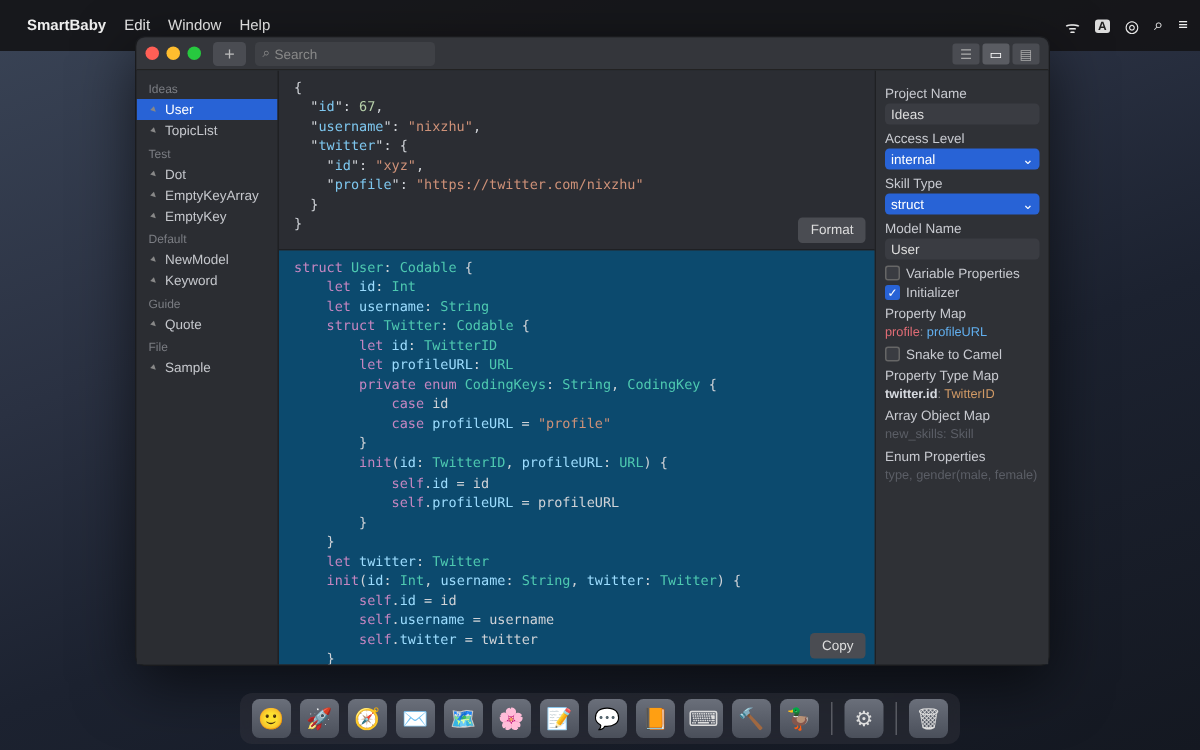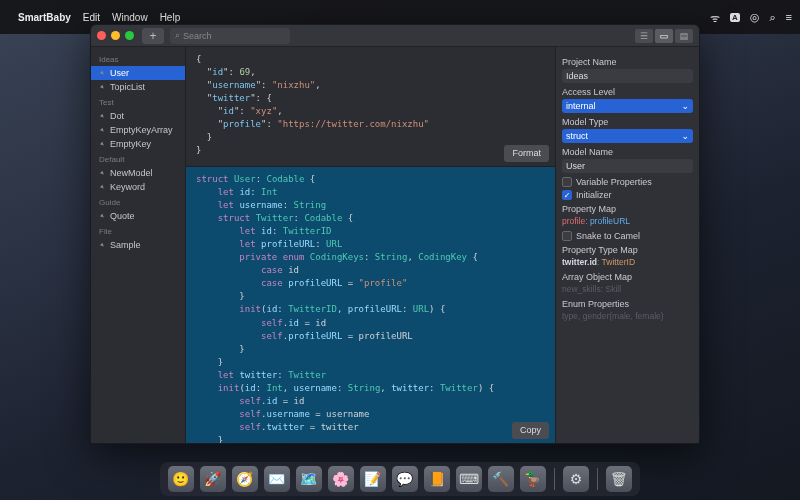--- a/index.html
+++ b/index.html
@@ -95,21 +95,21 @@
 .k-key { color: #7ec7ef; }   
 .k-str { color: #ce9178; }
 .k-num { color: #b5cea8; }
 .k-kw  { color: #c586c0; }   
 .k-type{ color: #4ec9b0; }
 .k-punc{ color: #cfd2d7; }
 .k-prop{ color: #9cdcfe; }
 pre { white-space: pre; }
 
 .inspector {
-  width: 144px; background: #2f3136;
+  width: 116px; background: #2f3136;
   border-left: 1px solid #1f2023;
   padding: 6px 6px; font-size: 9px; color: #c8cad0;
 }
 .ins-label { color: #c8cad0; font-size: 9px; margin-top: 4px; margin-bottom: 2px; }
 .ins-field {
   background: #3a3c42; border-radius: 3px; padding: 2px 4px;
   font-size: 9px; color: #ddd; margin-bottom: 4px;
 }
 .ins-select {
   background: #2863d6; border-radius: 3px; padding: 2px 4px;
@@ -188,21 +188,21 @@
         <div class="sb-item">Keyword</div>
         <div class="sb-head">Guide</div>
         <div class="sb-item">Quote</div>
         <div class="sb-head">File</div>
         <div class="sb-item">Sample</div>
       </div>
 
     <div class="main">
       <div class="pane json">
         <pre id="json-pre"><span class="k-punc">{</span>
-<span class="k-punc">  "</span><span class="k-key">id</span><span class="k-punc">": </span><span class="k-num">69</span><span class="k-punc">,</span>
+<span class="k-punc">  "</span><span class="k-key">id</span><span class="k-punc">": </span><span class="k-num">67</span><span class="k-punc">,</span>
 <span class="k-punc">  "</span><span class="k-key">username</span><span class="k-punc">": </span><span class="k-str">"nixzhu"</span><span class="k-punc">,</span>
 <span class="k-punc">  "</span><span class="k-key">twitter</span><span class="k-punc">": {</span>
 <span class="k-punc">    "</span><span class="k-key">id</span><span class="k-punc">": </span><span class="k-str">"xyz"</span><span class="k-punc">,</span>
 <span class="k-punc">    "</span><span class="k-key">profile</span><span class="k-punc">": </span><span class="k-str">"https://twitter.com/nixzhu"</span><span class="k-punc"></span>
 <span class="k-punc">  }</span>
 <span class="k-punc">}</span>
 </pre>
         <div class="corner-btn">Format</div>
       </div>
       <div class="pane code">
@@ -235,21 +235,21 @@
     <div class="inspector">
       <div class="ins-label">Project Name</div>
       <div class="ins-field">Ideas</div>
 
       <div class="ins-label">Access Level</div>
       <div class="ins-select">
         <span>internal</span>
         <span>⌄</span>
       </div>
 
-      <div class="ins-label">Model Type</div>
+      <div class="ins-label">Skill Type</div>
       <div class="ins-select">
         <span>struct</span>
         <span>⌄</span>
       </div>
 
       <div class="ins-label">Model Name</div>
       <div class="ins-field">User</div>
 
       <div class="ins-check">
         <div class="cb"></div>

